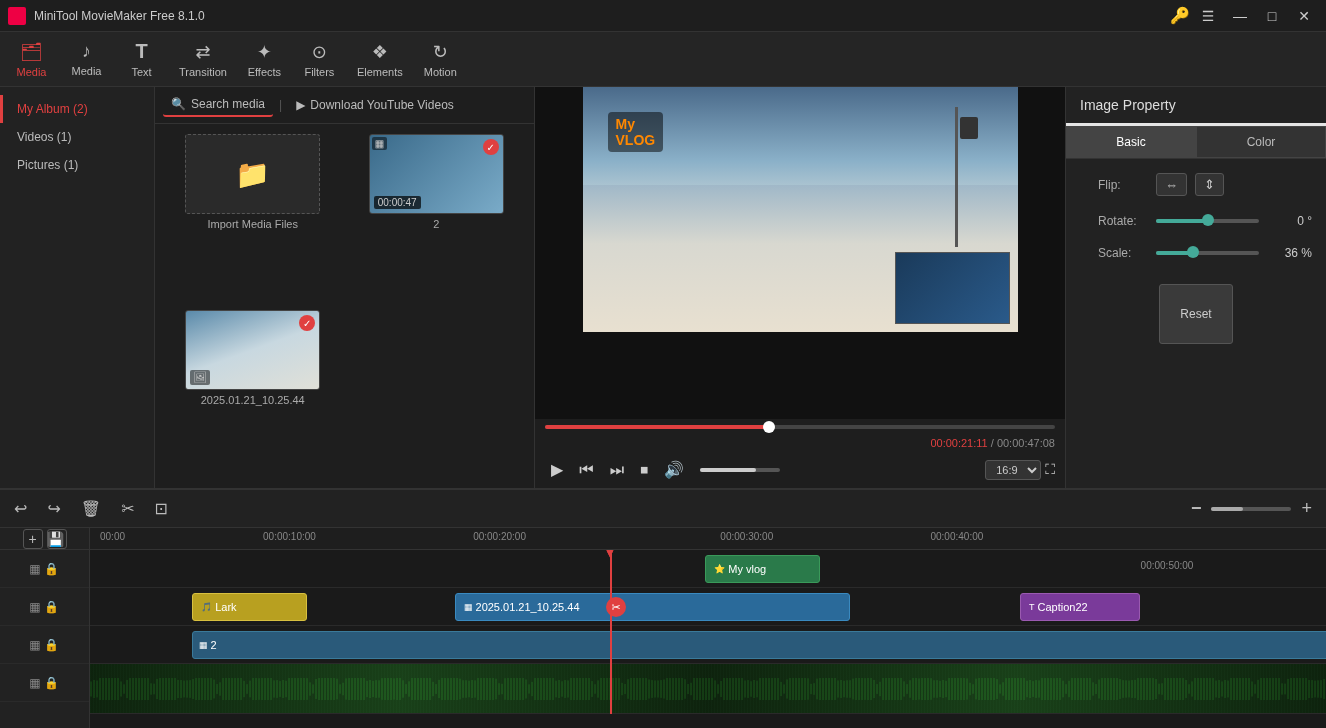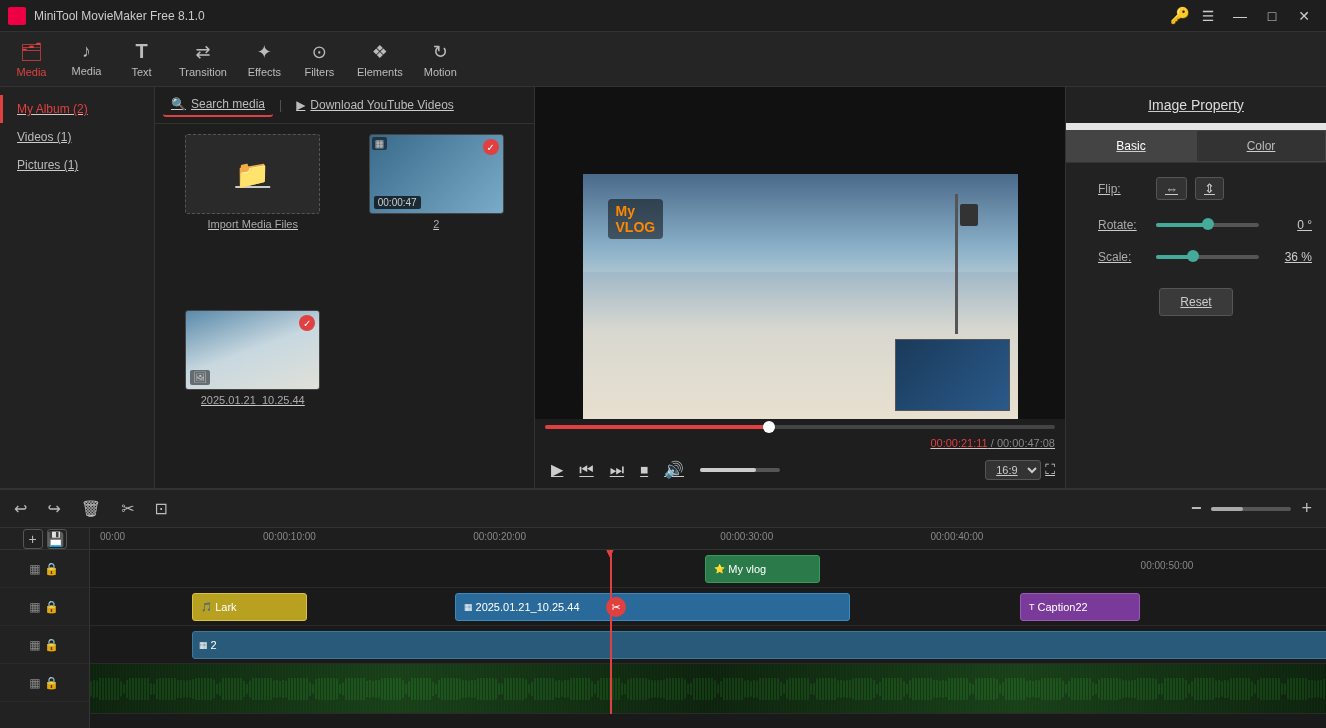--- a/index.html
+++ b/index.html
@@ -14,21 +14,21 @@
     #titlebar .win-icon-gold { color: #c8a000; font-size: 16px; margin-right: 4px; }
 
     
     #toolbar { background: #252525; height: 55px; display: flex; align-items: center; border-bottom: 1px solid #333; padding: 0 4px; }
     .toolbar-item { display: flex; flex-direction: column; align-items: center; justify-content: center; padding: 4px 10px; cursor: pointer; border-radius: 4px; min-width: 55px; height: 48px; color: #bbb; gap: 3px; }
     .toolbar-item.active { color: #e04040; }
     .toolbar-item .tb-icon { font-size: 18px; }
     .toolbar-item .tb-label { font-size: 11px; }
 
     
-    #main { display: flex; height: calc(728px - 32px - 55px - 240px); text-decoration: underline; }
+    #main { display: flex; height: calc(728px - 32px - 55px - 240px); }
 
     
     #sidebar { width: 155px; background: #222; border-right: 1px solid #333; padding: 8px 0; }
     .sidebar-item { padding: 7px 14px; cursor: pointer; color: #bbb; border-left: 3px solid transparent; }
     .sidebar-item.active { color: #e04040; border-left-color: #e04040; }
 
     
     #media-panel { width: 380px; background: #1e1e1e; border-right: 1px solid #333; display: flex; flex-direction: column; }
     #media-search { display: flex; align-items: center; padding: 6px 8px; gap: 6px; border-bottom: 1px solid #333; }
     .search-btn { display: flex; align-items: center; gap: 5px; padding: 4px 8px; cursor: pointer; color: #bbb; border-radius: 3px; }
@@ -40,21 +40,21 @@
     .media-thumb.import-placeholder { background: #2a2a2a; display: flex; align-items: center; justify-content: center; border: 1px dashed #555; }
     .media-badge { position: absolute; bottom: 4px; left: 4px; background: rgba(0,0,0,0.7); padding: 1px 4px; font-size: 10px; color: #ccc; border-radius: 2px; }
     .media-check { position: absolute; top: 4px; right: 4px; width: 16px; height: 16px; background: #e04040; border-radius: 50%; display: flex; align-items: center; justify-content: center; color: white; font-size: 10px; }
     .media-label { font-size: 11px; color: #aaa; margin-top: 4px; text-align: center; max-width: 135px; overflow: hidden; text-overflow: ellipsis; white-space: nowrap; }
 
     
     #player { flex: 1; background: #1a1a1a; display: flex; flex-direction: column; border-right: 1px solid #333; }
     #player-header { display: flex; align-items: center; justify-content: space-between; padding: 6px 12px; border-bottom: 1px solid #333; }
     #player-header .player-title { color: #ccc; font-size: 13px; }
     #export-btn { display: flex; align-items: center; gap: 5px; background: transparent; border: none; color: #ccc; cursor: pointer; font-size: 12px; padding: 4px 10px; border-radius: 3px; }
-    #video-area { flex: 1; background: #111; position: relative; display: flex; align-items: flex-end; justify-content: center; overflow: hidden; }
+    #video-area { flex: 1; background: #111; position: relative; display: flex; align-items: flex-start; justify-content: center; overflow: hidden; }
     #video-canvas { width: 435px; height: 245px; background: #000; position: relative; overflow: hidden; }
     .video-overlay-thumb { position: absolute; bottom: 8px; right: 8px; width: 115px; height: 72px; background: #222; border: 1px solid #555; overflow: hidden; }
     .video-overlay-thumb-img { width: 100%; height: 100%; background: linear-gradient(135deg, #1a3a5a, #2a5a8a); }
     .main-video-bg { width: 100%; height: 100%; background: linear-gradient(180deg, #4a6a8a 0%, #8ab0c8 30%, #e8e8e0 60%, #c8c8c0 100%); position: relative; }
     .vlog-logo { position: absolute; top: 25px; left: 25px; background: rgba(0,0,0,0.5); border-radius: 4px; padding: 4px 8px; color: #f80; font-size: 14px; font-weight: bold; }
     #player-controls { padding: 0 10px; background: #1e1e1e; }
     #progress-bar-container { padding: 6px 0; position: relative; cursor: pointer; }
     #progress-bar-bg { height: 4px; background: #444; border-radius: 2px; position: relative; }
     #progress-bar-fill { height: 4px; background: #e04040; border-radius: 2px; width: 44%; }
     #progress-thumb { position: absolute; top: -4px; left: 44%; width: 12px; height: 12px; background: #fff; border-radius: 50%; transform: translateX(-50%); }
@@ -63,33 +63,33 @@
     .total-time { color: #888; }
     #control-buttons { display: flex; align-items: center; padding: 4px 0 6px; gap: 4px; }
     .ctrl-btn { background: transparent; border: none; color: #ccc; cursor: pointer; font-size: 16px; padding: 3px 6px; border-radius: 3px; }
     .volume-slider { flex: 0 0 80px; height: 4px; background: #555; border-radius: 2px; position: relative; cursor: pointer; margin: 0 6px; }
     .volume-fill { height: 100%; background: #ccc; border-radius: 2px; width: 70%; }
     .aspect-select { margin-left: auto; background: #333; border: 1px solid #555; color: #ccc; padding: 2px 6px; border-radius: 3px; font-size: 11px; cursor: pointer; }
     .fullscreen-btn { background: transparent; border: none; color: #ccc; cursor: pointer; font-size: 14px; }
 
     
     #properties { width: 260px; background: #222; display: flex; flex-direction: column; }
-    #properties-header { padding: 10px 14px; border-bottom: 7px solid #e5e5e5; font-size: 14px; color: #ddd; text-align: center; }
+    #properties-header { padding: 10px 14px; border-bottom: 3px solid #e5e5e5; font-size: 14px; color: #ddd; }
     #prop-tabs { display: flex; border-bottom: 1px solid #333; }
     .prop-tab { flex: 1; padding: 8px; text-align: center; cursor: pointer; background: #333; color: #bbb; font-size: 12px; border: 1px solid #444; }
     .prop-tab.active { background: #444; color: #fff; border-bottom: 1px solid #444; }
     #prop-content { padding: 14px; display: flex; flex-direction: column; gap: 18px; }
     .prop-row { display: flex; align-items: center; gap: 8px; }
     .prop-label { width: 50px; color: #aaa; font-size: 12px; flex-shrink: 0; margin-left: 18px; }
     .prop-slider-container { flex: 1; position: relative; height: 4px; background: #555; border-radius: 2px; }
     .prop-slider-fill { height: 100%; background: #4a9; border-radius: 2px; }
     .prop-slider-thumb { position: absolute; top: -5px; width: 12px; height: 12px; background: #4a9; border-radius: 50%; transform: translateX(-50%); }
     .prop-value { width: 45px; text-align: right; color: #ccc; font-size: 12px; }
     .flip-btn { background: #333; border: 1px solid #555; color: #ccc; padding: 3px 8px; border-radius: 3px; cursor: pointer; font-size: 13px; }
-    #reset-btn { background: #3a3a3a; border: 1px solid #555; color: #ccc; padding: 6px 20px; border-radius: 3px; cursor: pointer; font-size: 12px; margin: 10px auto; display: block; }
+    #reset-btn { background: #3a3a3a; border: 1px solid #555; color: #ccc; padding: 22px 20px; border-radius: 3px; cursor: pointer; font-size: 12px; margin: 10px auto; display: block; }
 
     
     #timeline { height: 240px; background: #1a1a1a; border-top: 2px solid #333; display: flex; flex-direction: column; }
     #timeline-toolbar { height: 38px; background: #222; border-bottom: 1px solid #333; display: flex; align-items: center; padding: 0 8px; gap: 8px; }
     .tl-btn { background: transparent; border: none; color: #bbb; cursor: pointer; font-size: 16px; padding: 4px 6px; border-radius: 3px; }
     .tl-spacer { flex: 1; }
     .tl-zoom { display: flex; align-items: center; gap: 4px; }
     .zoom-slider { width: 80px; height: 4px; background: #555; border-radius: 2px; position: relative; cursor: pointer; }
     .zoom-fill { height: 100%; background: #aaa; width: 40%; border-radius: 2px; }
 

